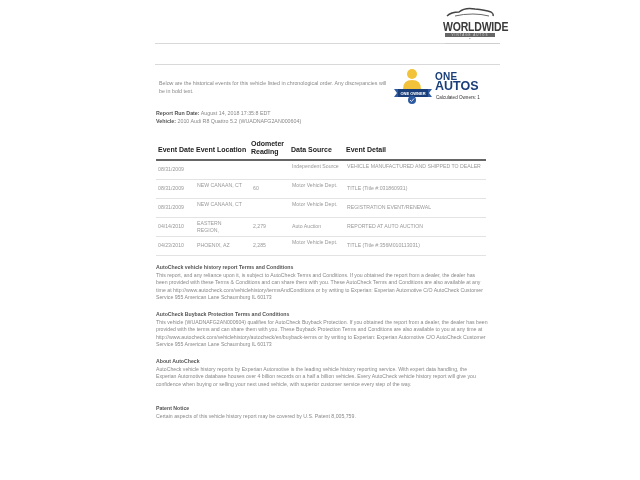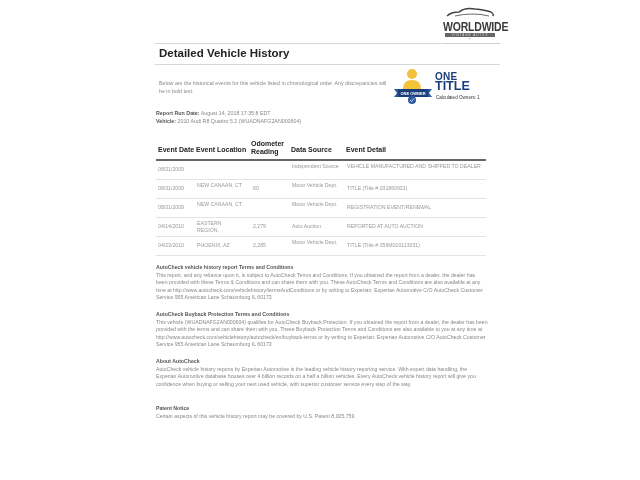--- a/index.html
+++ b/index.html
@@ -77,37 +77,36 @@
       <path d="M10 10 Q18 8 28 8 Q36 8 44 10" fill="none" stroke="#444" stroke-width="0.8"></path>
     </svg>
     <div class="brand">WORLDWIDE</div>
     <div class="bar"><span>VINTAGE AUTOS</span></div>
     <div class="dot">▪</div>
   </div>
 
   <div class="hr-top"></div>
   <div class="hr-top2"></div>
 
-  <div class="title">Detailed Vehicle History</div>
   <div class="hr-title"></div>
 
   <div class="intro">Below are the historical events for this vehicle listed in chronological order. Any discrepancies will be in bold text.</div>
 
   <div class="badge">
     <svg width="42" height="40" viewBox="0 0 42 40">
       <circle cx="20" cy="7" r="5" fill="#f2c23a"></circle>
       <path d="M11 22 Q11 13 20 13 Q29 13 29 22 Z" fill="#f2c23a"></path>
       <path d="M2 22 L40 22 L37 26 L40 30 L2 30 L5 26 Z" fill="#2d5aa0"></path>
       <path d="M6 22 L36 22 L36 30 L6 30 Z" fill="#1a3e7a"></path>
       <text x="21" y="28" font-size="4" fill="#ffffff" text-anchor="middle" font-family="Liberation Sans, sans-serif" font-weight="bold">ONE OWNER</text>
       <circle cx="20" cy="33" r="4" fill="#2d5aa0"></circle>
       <path d="M18 33 L19.5 34.5 L22 31.5" stroke="#fff" stroke-width="0.8" fill="none"></path>
     </svg>
     <div class="one">ONE</div>
-    <div class="owner">TITLE</div>
+    <div class="owner">AUTOS</div>
     <div class="calc">Calculated Owners: 1</div>
   </div>
 
   <div class="meta">
     <div>
       <b>Report Run Date:</b>
       <span>August 14, 2018 17:35:8 EDT</span>
     </div>
     <div>
       <b>Vehicle:</b>

